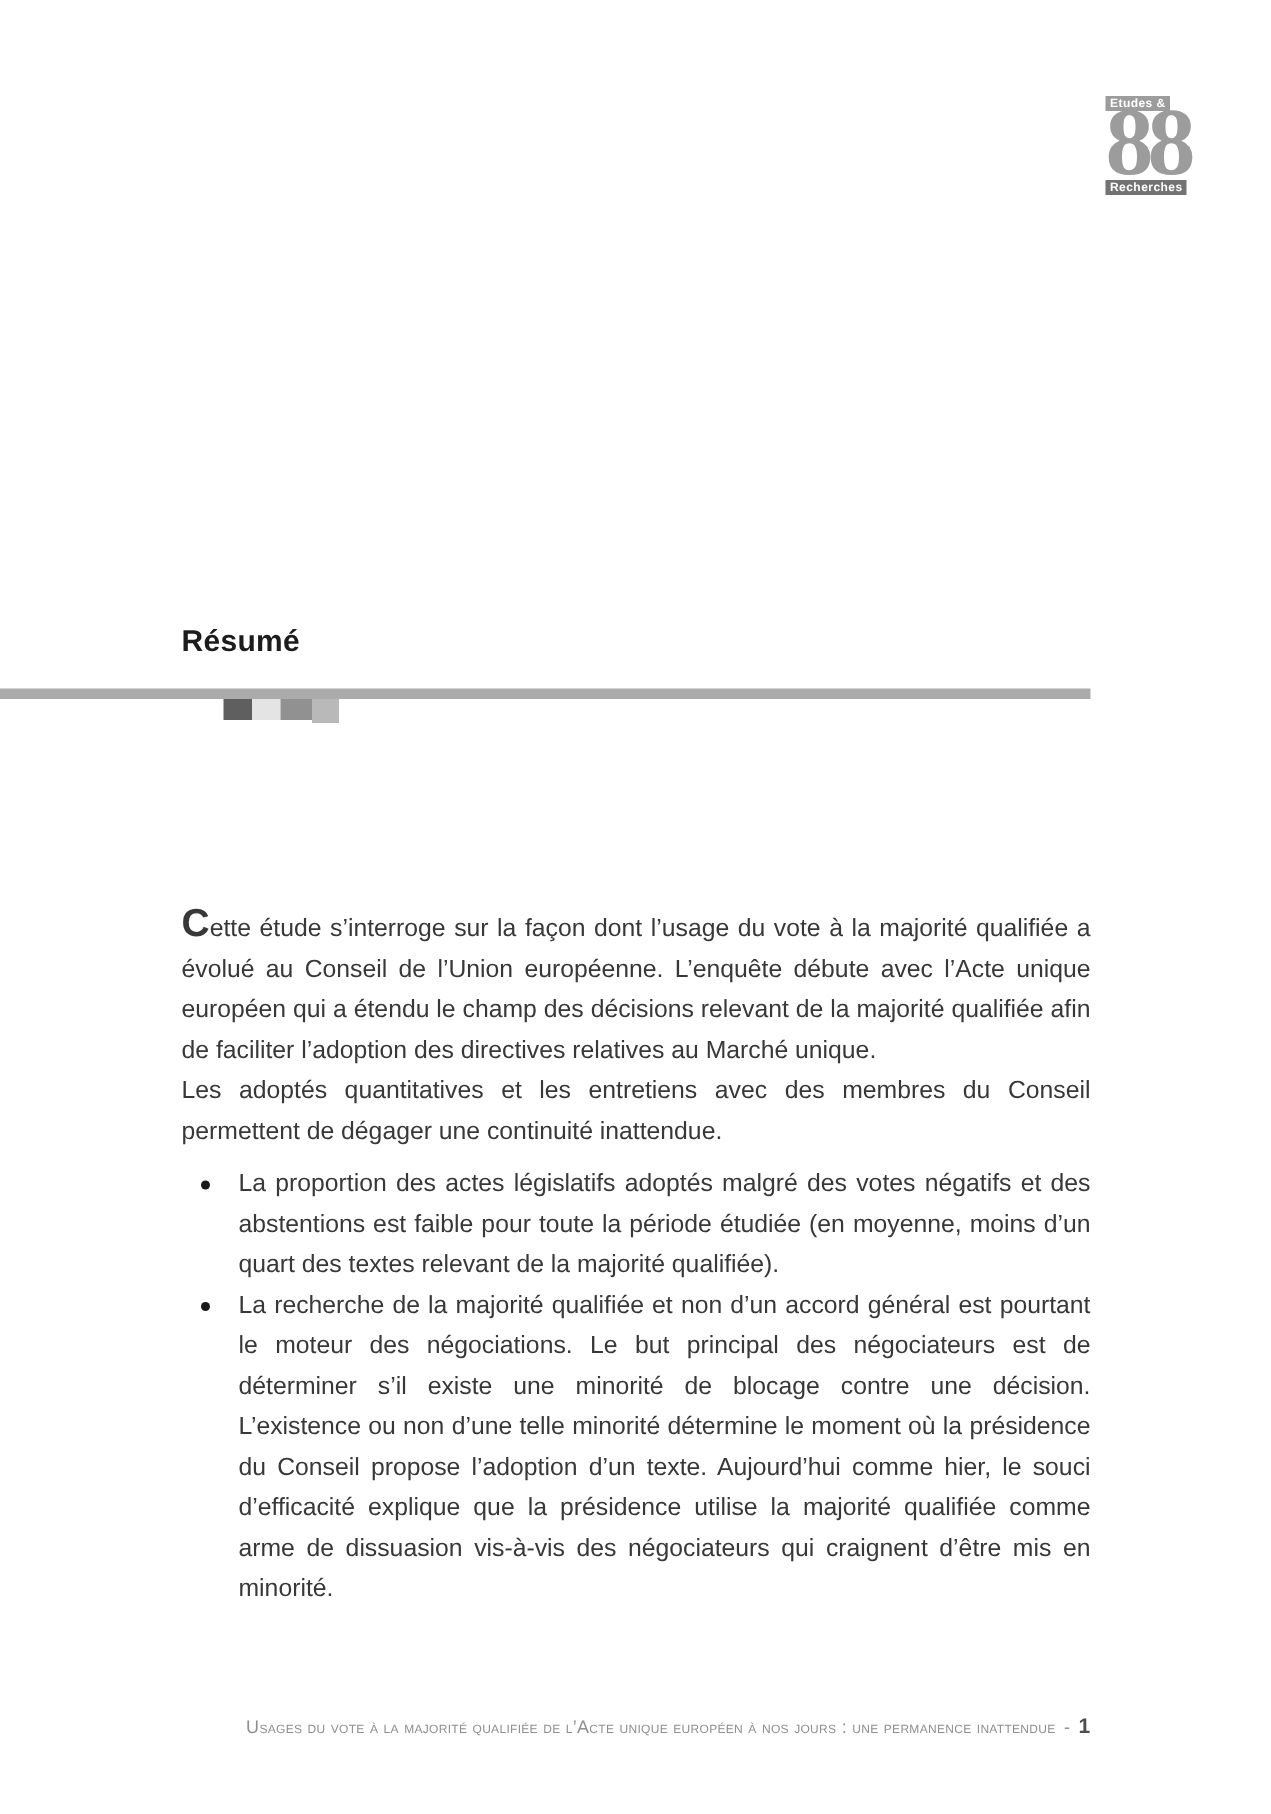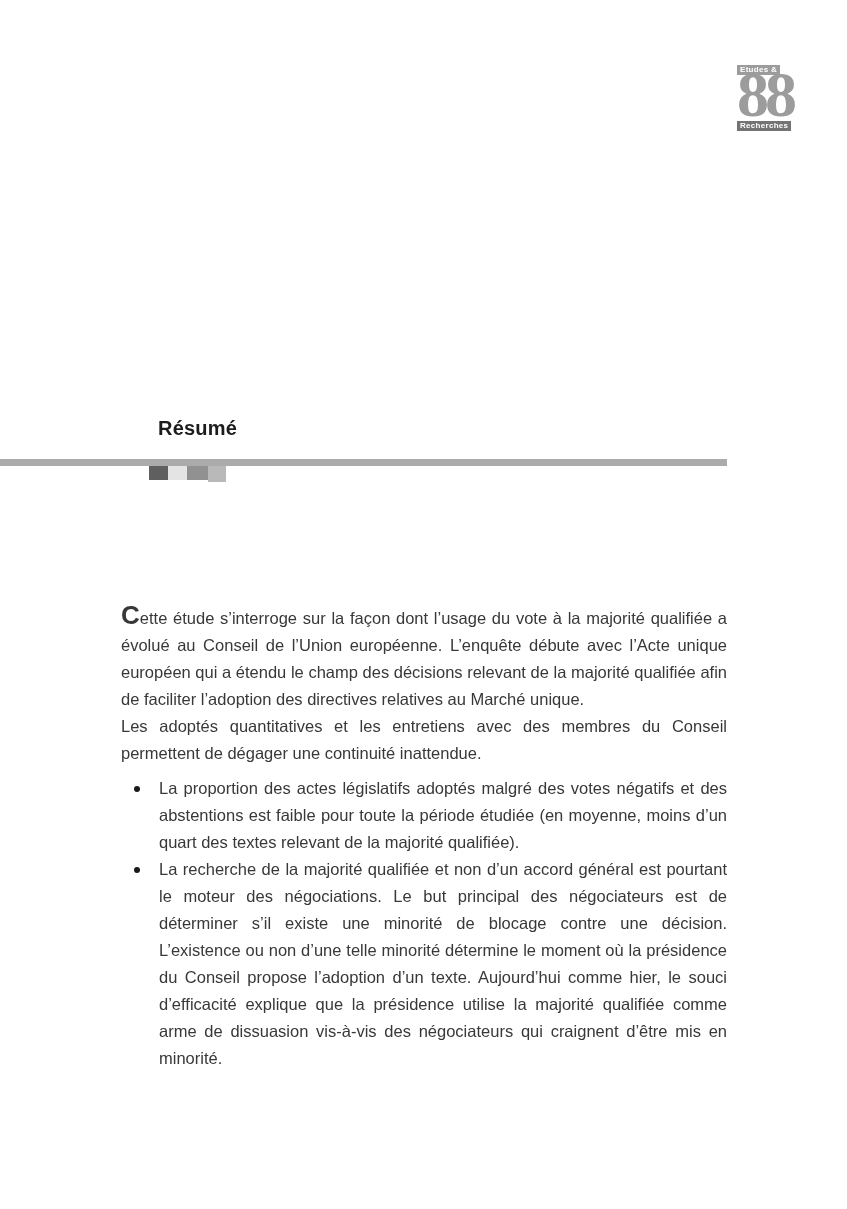--- a/index.html
+++ b/index.html
@@ -140,21 +140,21 @@
 <body>
 
 <div class="page">
 
   <div class="logo">
     <span class="logo-box" style="background-color: rgb(156, 156, 156); color: rgb(255, 255, 255);">Etudes &amp;</span>
     <div class="logo-num" style="color: rgb(156, 156, 156);">88</div>
     <span class="logo-box" style="background-color: #737373; color: rgb(255, 255, 255);">Recherches</span>
   </div>
 
-  <h1 class="title" style="color: rgb(28, 28, 28); margin-left: 37px;">Résumé</h1>
+  <h1 class="title" style="color: rgb(28, 28, 28);">Résumé</h1>
 
   <div class="rule" style="background-color: rgb(171, 171, 171);"></div>
   <div class="squares">
     <div class="sq sq1" style="background-color: rgb(95, 95, 95);"></div>
     <div class="sq sq2" style="background-color: rgb(228, 228, 228);"></div>
     <div class="sq sq3" style="background-color: rgb(145, 145, 145);"></div>
     <div class="sq sq4" style="background-color: rgb(185, 185, 185);"></div>
   </div>
 
   <div class="content" style="color: rgb(56, 56, 56);">
@@ -167,14 +167,19 @@
         <span class="dot"></span>
         <span>La proportion des actes législatifs adoptés malgré des votes négatifs et des abstentions est faible pour toute la période étudiée (en moyenne, moins d’un quart des textes relevant de la majorité qualifiée).</span>
       </li>
       <li>
         <span class="dot"></span>
         <span>La recherche de la majorité qualifiée et non d’un accord général est pourtant le moteur des négociations. Le but principal des négociateurs est de déterminer s’il existe une minorité de blocage contre une décision. L’existence ou non d’une telle minorité détermine le moment où la présidence du Conseil propose l’adoption d’un texte. Aujourd’hui comme hier, le souci d’efficacité explique que la présidence utilise la majorité qualifiée comme arme de dissuasion vis-à-vis des négociateurs qui craignent d’être mis en minorité.</span>
       </li>
     </ul>
   </div>
 
+  <div class="footer" style="color: rgb(143, 143, 143);">
+    <span>Usages du vote à la majorité qualifiée de l’Acte unique européen à nos jours : une permanence inattendue</span>
+    <span class="sep">-</span>
+    <span class="page-num" style="color: rgb(77, 77, 77);">1</span>
+  </div>
 
 </div>
 
 </body></html>

